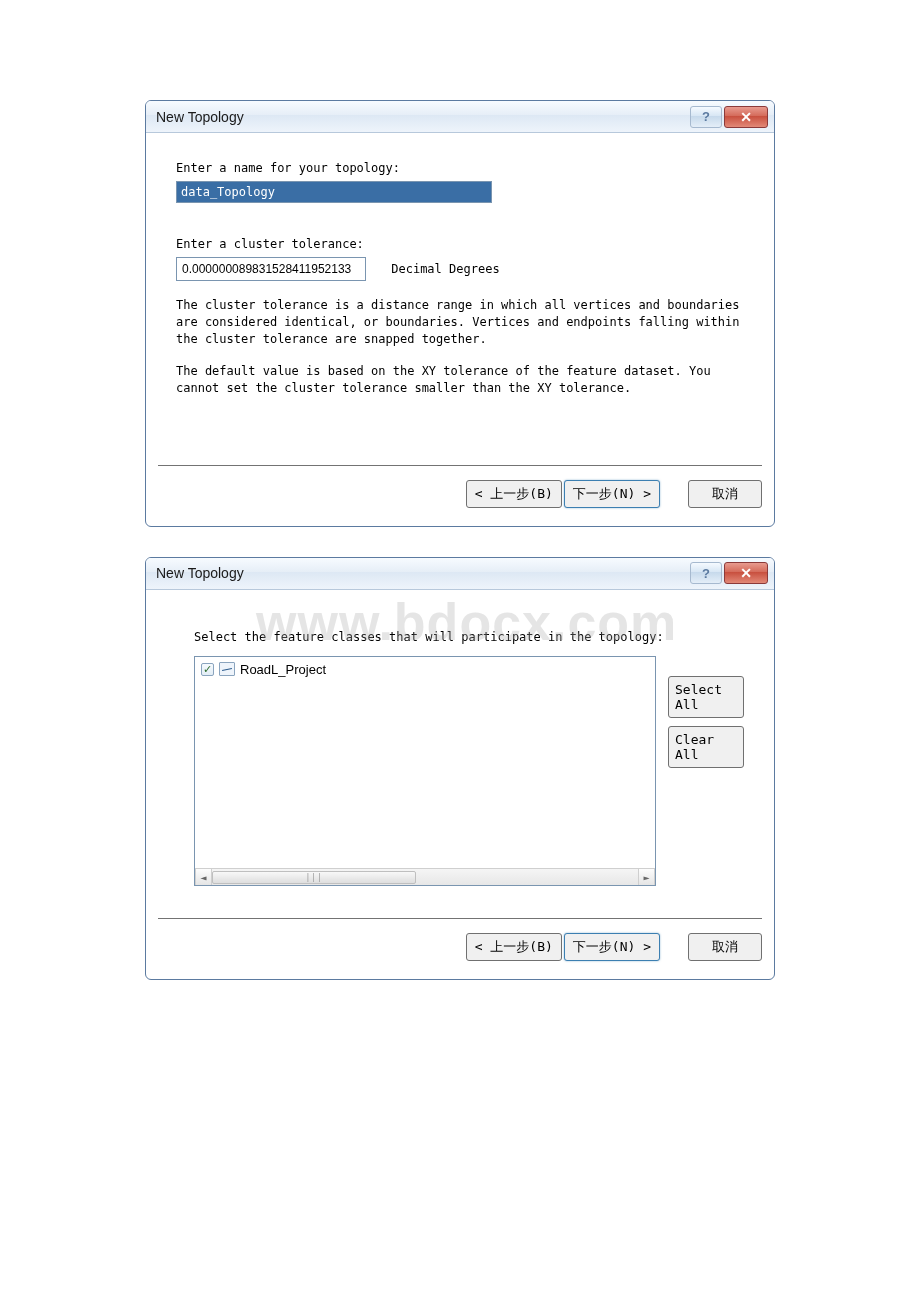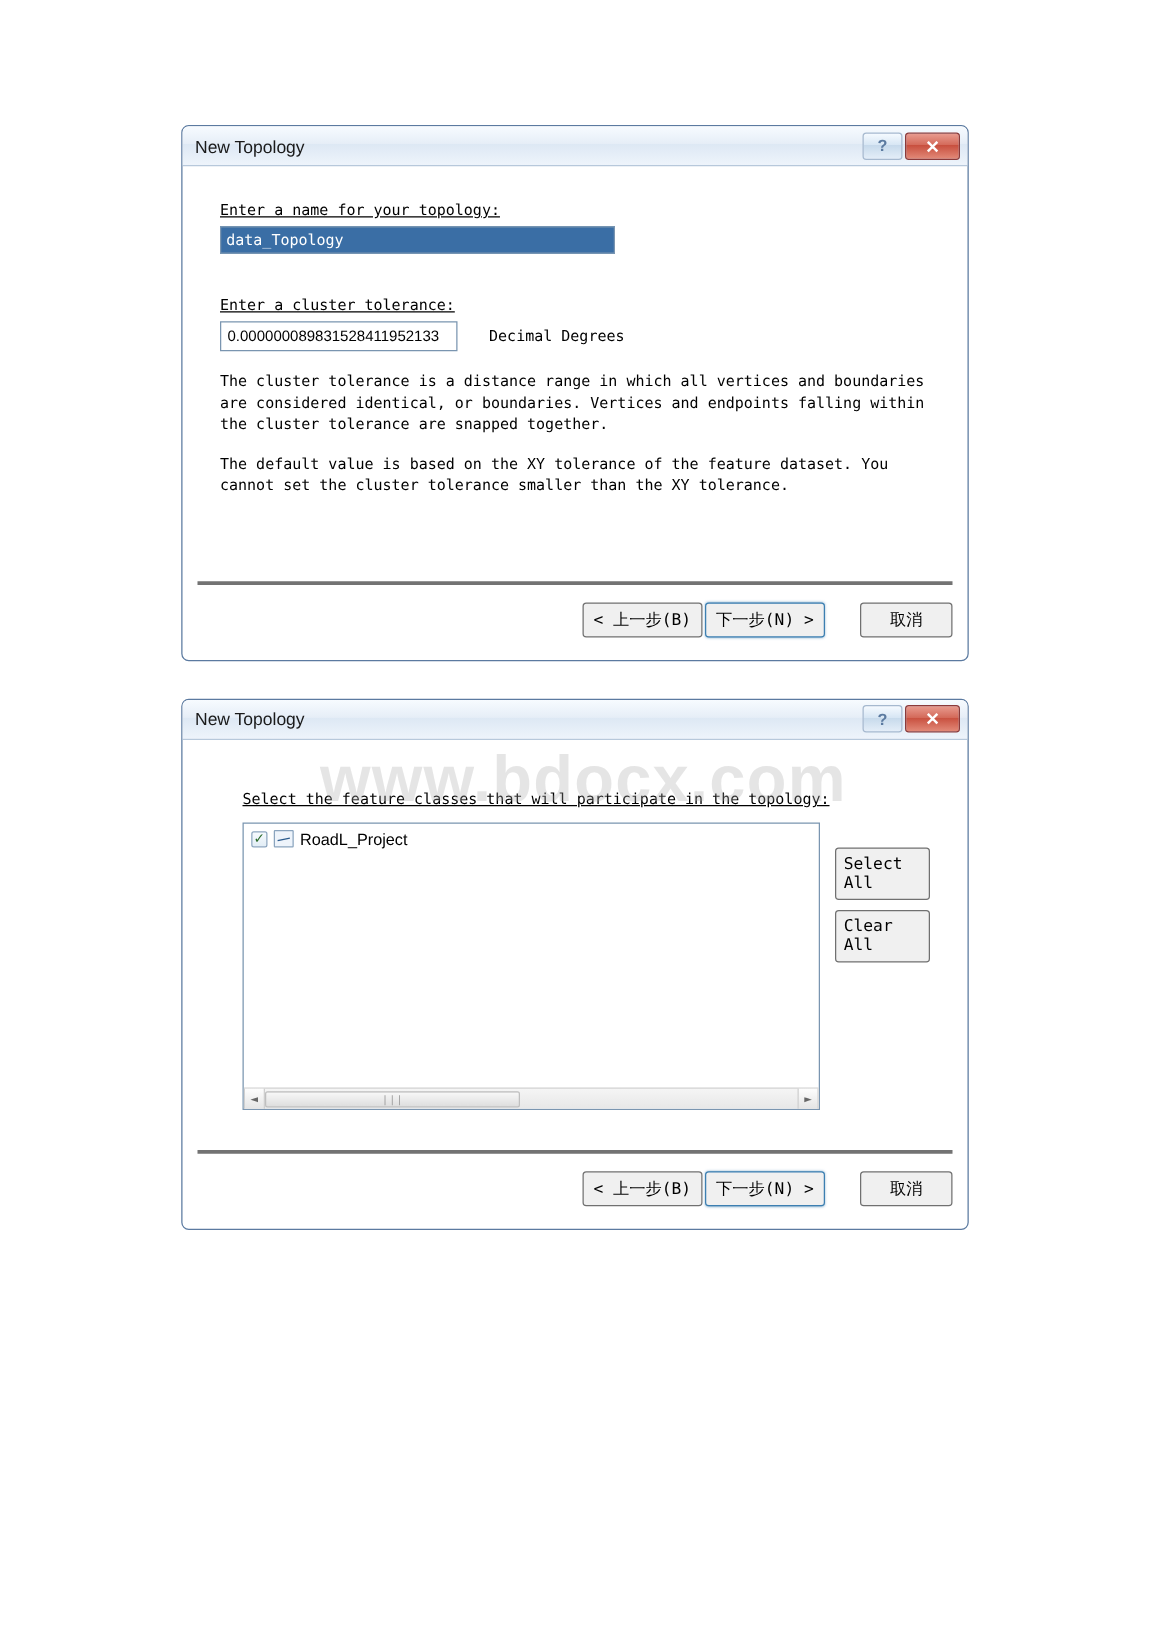--- a/index.html
+++ b/index.html
@@ -64,21 +64,21 @@
       color: #fff;
       font-family: Arial, sans-serif;
       font-size: 14px;
       font-weight: bold;
     }
     .dialog-body {
       padding: 28px 30px 8px 30px;
       font-family: "SimSun", "宋体", monospace;
       color: #000;
     }
-    .label-line { margin-bottom: 6px; text-decoration: underline; }
+    .label-line { margin-bottom: 6px; }
     .name-input {
       width: 316px;
       border: 1px solid #7a95b0;
       padding: 3px 4px;
       font-family: "SimSun", "宋体", monospace;
       font-size: 12px;
       background: #fff;
     }
     .tol-input {
       width: 190px;
@@ -91,21 +91,21 @@
     }
     .tol-unit {
       margin-left: 18px;
       vertical-align: middle;
     }
     .help-text {
       margin-top: 16px;
       line-height: 1.4;
     }
     .dialog-footer {
-      border-top: 3px solid #737373;
+      border-top: 1px solid #737373;
       margin: 0 12px;
       padding: 14px 0 18px 0;
       display: flex;
       justify-content: flex-end;
       gap: 2px;
     }
     .wiz-btn {
       font-family: "SimSun", "宋体", monospace;
       font-size: 13px;
       border: 1px solid #707070;

